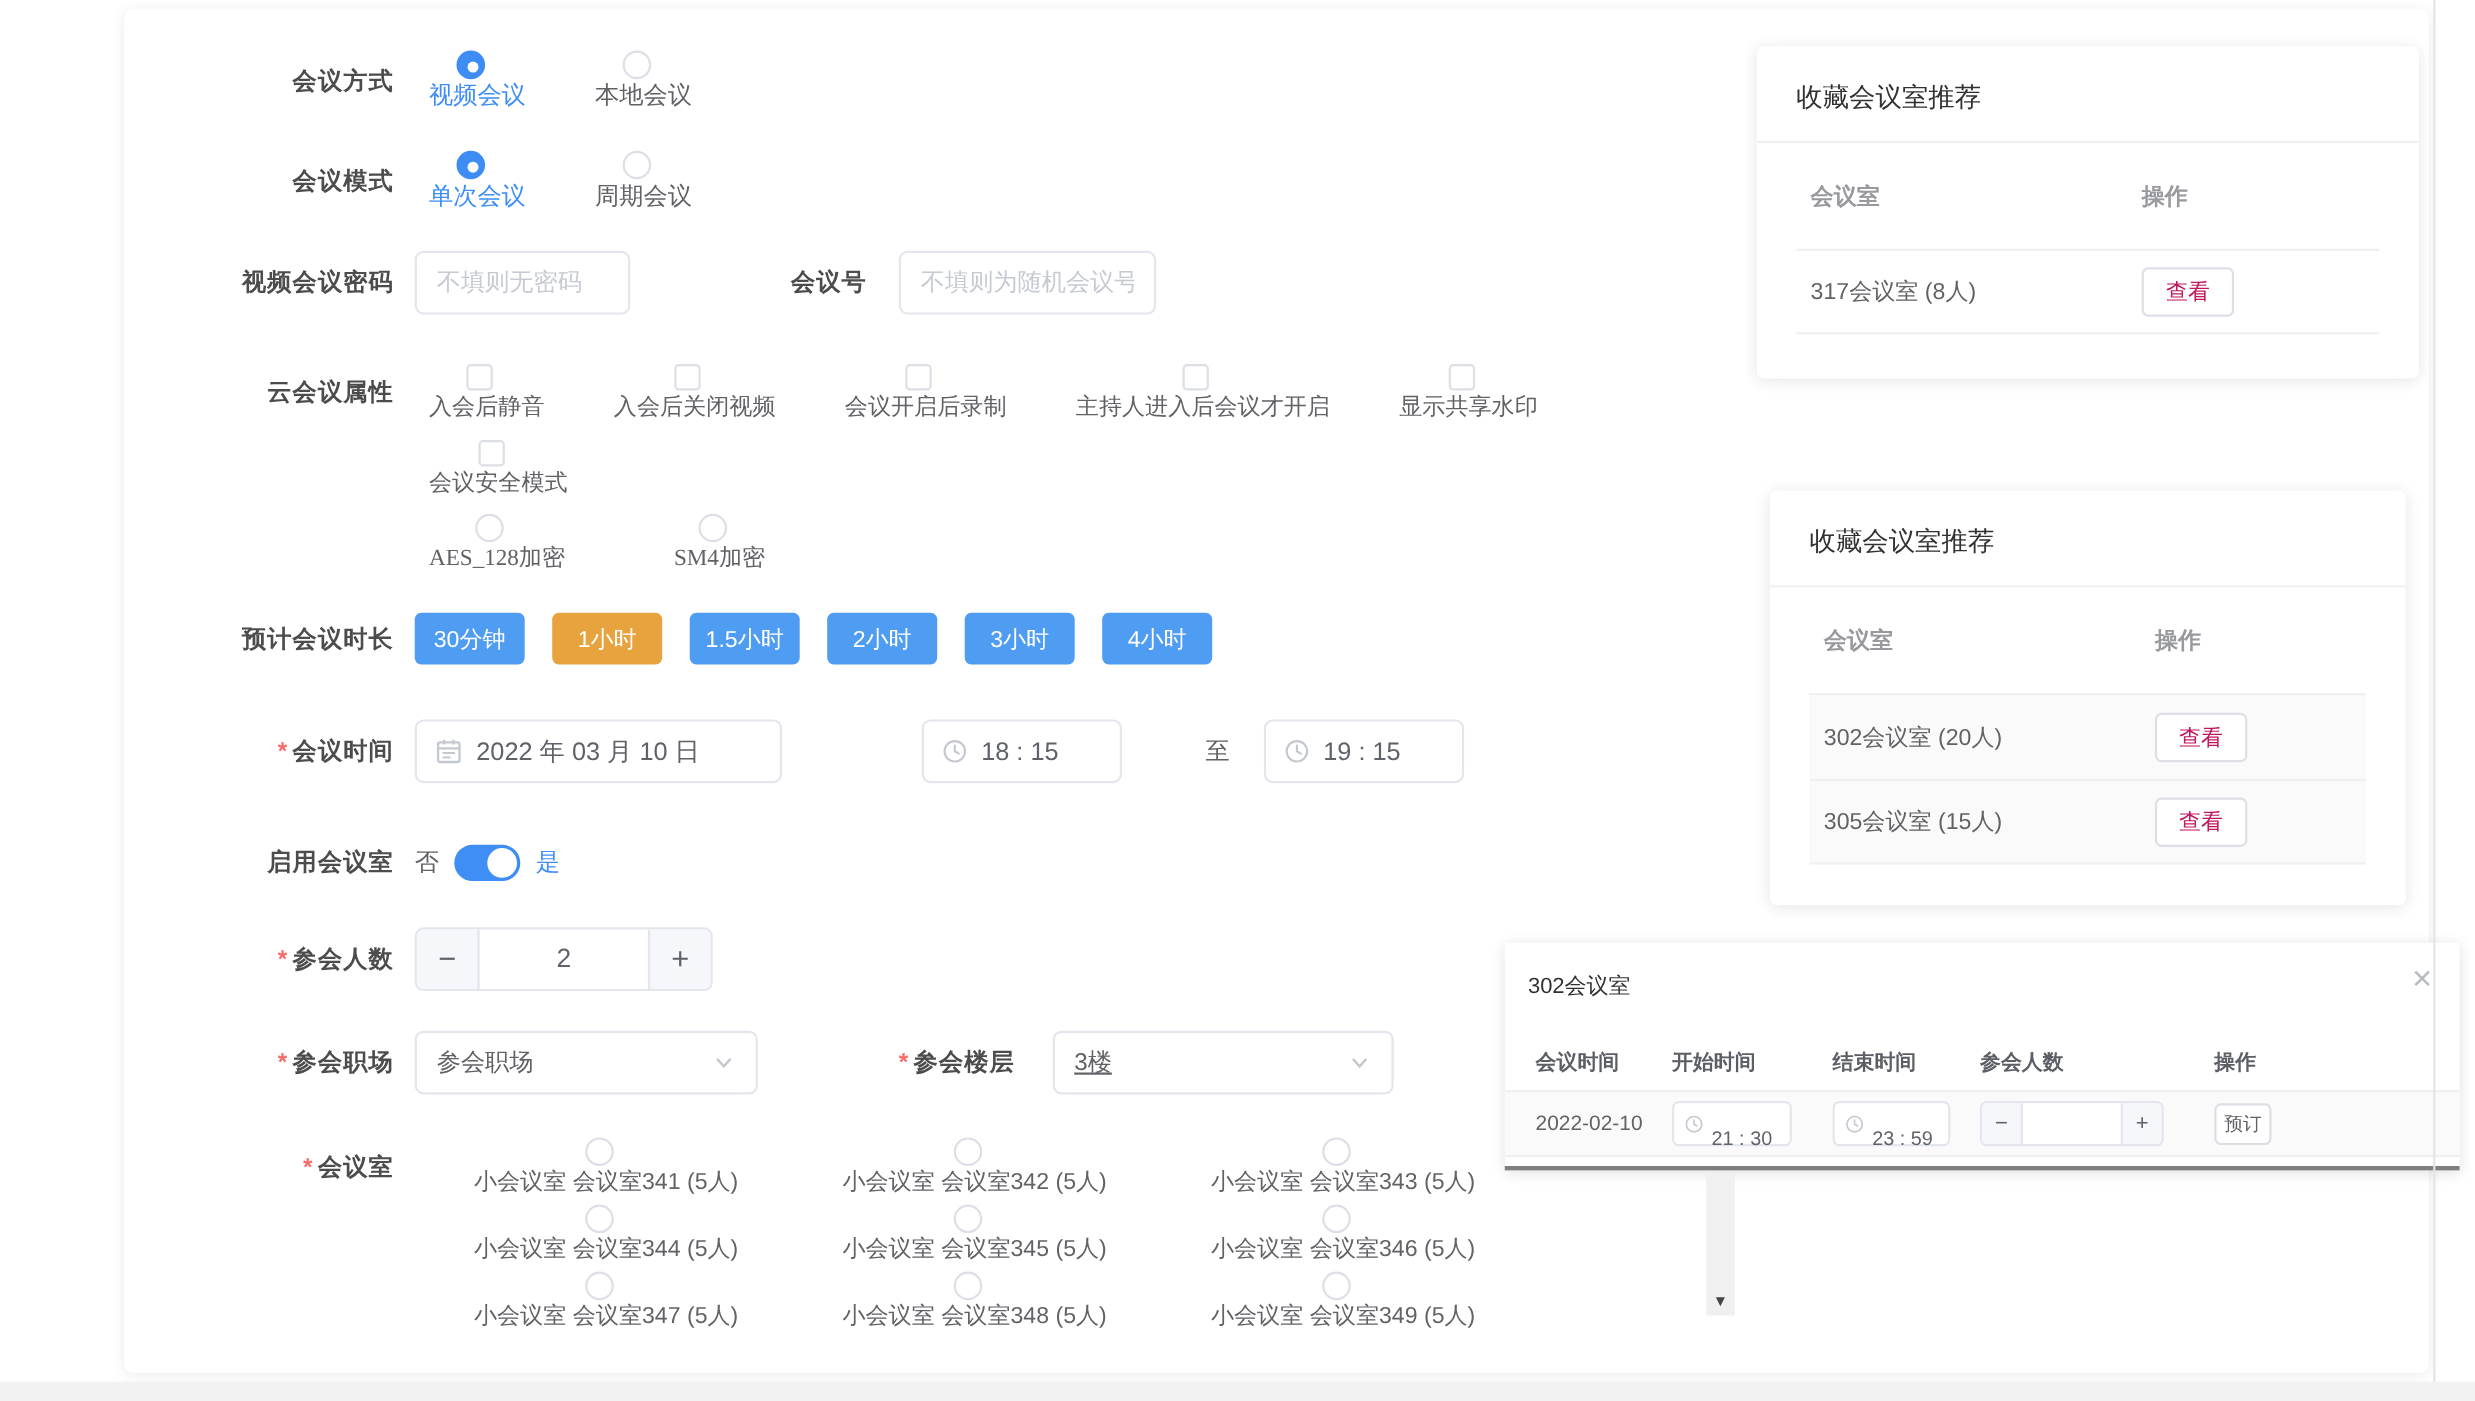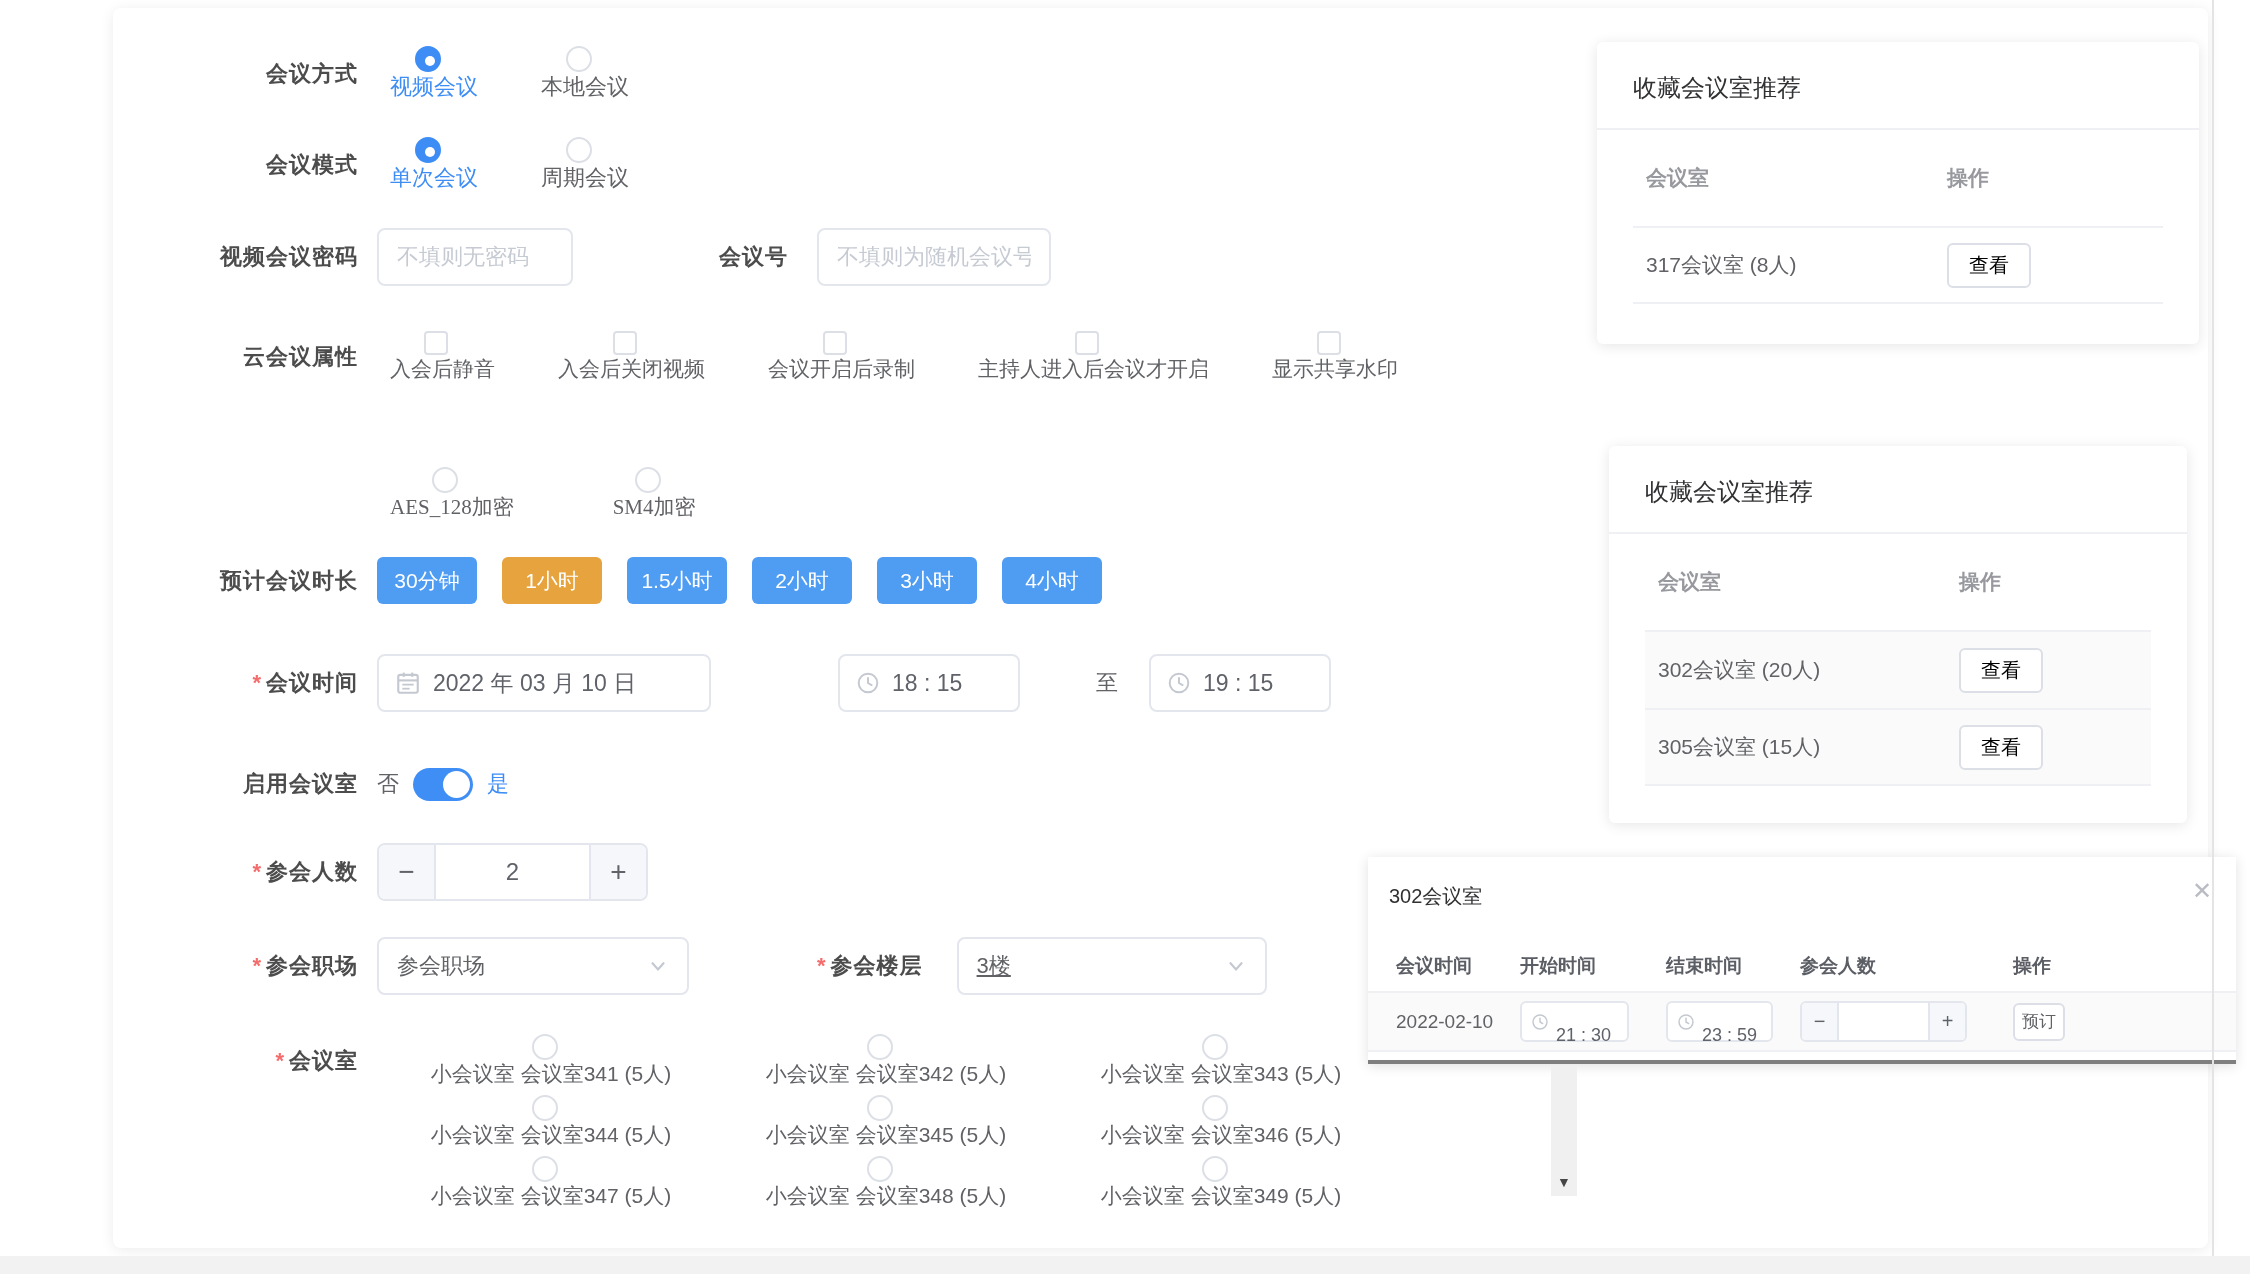--- a/index.html
+++ b/index.html
@@ -55,21 +55,21 @@
   .sc-title { font-size:24px; color:#303133; padding:30px 36px 24px 36px; }
   .sc-divider { height:2px; background:#eef0f4; }
   .sc-table { padding:0 36px; }
   .sc-head { display:flex; align-items:center; height:96px; }
   .sc-head span { font-size:21px; font-weight:700; color:#97999e; }
   .sc-row { display:flex; align-items:center; height:78px; border-top:2px solid #eef0f4; }
   .sc-row:last-child { border-bottom:2px solid #eef0f4; }
   .sc-row.zebra { background:#fafafa; }
   .sc-name { font-size:21px; color:#606266; }
   .sc-col1 { width:314px; padding-left:13px; }
-  .viewbtn { height:45px; width:84px; border:2px solid #dcdfe6; border-radius:6px; background:#fff; color:#000000; font-size:20px; font-family:inherit; display:flex; align-items:center; justify-content:center; cursor:pointer; }
+  .viewbtn { height:45px; width:84px; border:2px solid #dcdfe6; border-radius:6px; background:#fff; color:#be185d; font-size:20px; font-family:inherit; display:flex; align-items:center; justify-content:center; cursor:pointer; }
 
   
   .popup { position:absolute; left:1368px; top:857px; width:868px; height:207px; background:#fff; box-shadow:0 2px 12px rgba(0,0,0,0.12); border-bottom:4px solid #7f7f7f; }
   .pp-title { position:absolute; left:21px; top:26px; font-size:20px; color:#303133; }
   .pp-close { position:absolute; right:24px; top:22px; font-size:24px; color:#b9bcc2; cursor:pointer; line-height:1; }
   .pp-head { position:absolute; left:0; top:96px; width:100%; display:flex; padding-left:28px; }
   .pp-head span { font-size:19px; font-weight:700; color:#5b5e65; }
   .pp-row { position:absolute; left:0; top:134px; width:100%; height:61px; background:#fafafa; border-top:2px solid #eef0f4; border-bottom:2px solid #eef0f4; display:flex; align-items:center; padding-left:28px; }
   .ppc1 { width:124px; flex:none; }
   .ppc2 { width:146px; flex:none; }
@@ -153,20 +153,29 @@
           <span class="checkbox"></span>
           <span class="clabel">主持人进入后会议才开启</span>
         </div>
         <div class="ropt">
           <span class="checkbox"></span>
           <span class="clabel">显示共享水印</span>
         </div>
       </div>
     </div>
 
+    <div class="form-row" style="top:401px; height:34px;">
+      <div class="flabel"></div>
+      <div class="fcontent">
+        <div class="ropt">
+          <span class="checkbox"></span>
+          <span class="clabel">会议安全模式</span>
+        </div>
+      </div>
+    </div>
 
     <div class="form-row" style="top:469px; height:34px;">
       <div class="flabel"></div>
       <div class="fcontent" style="gap:86px;font-family:Liberation Serif, serif;">
         <div class="ropt">
           <span class="radio"></span>
           <span class="clabel">AES_128加密</span>
         </div>
         <div class="ropt">
           <span class="radio"></span>

